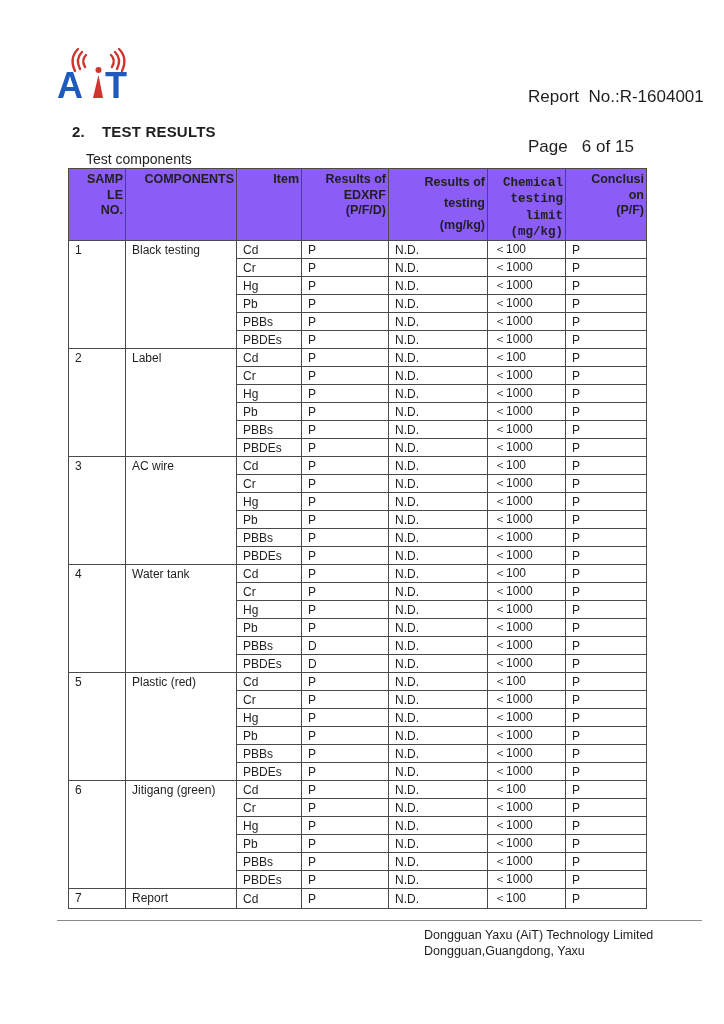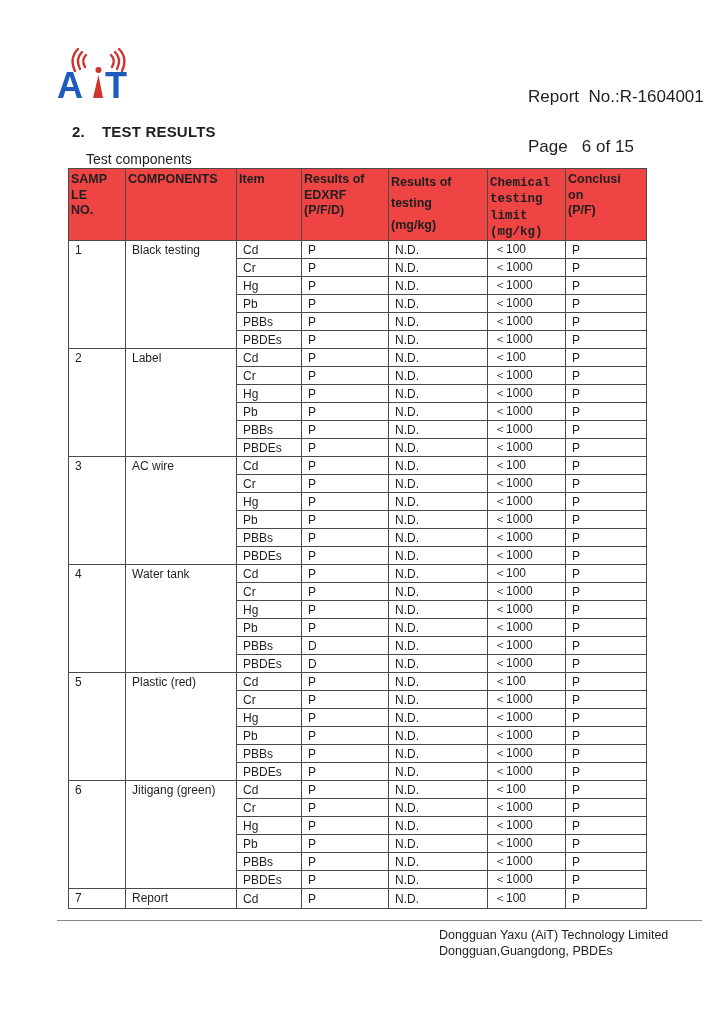--- a/index.html
+++ b/index.html
@@ -20,34 +20,34 @@
   }
   .caption { position:absolute; left:86px; top:151px; font-size:14px; }
   table.results {
     position:absolute; left:68px; top:168px; width:578px;
     border-collapse:collapse; table-layout:fixed; font-size:12px;
   }
   table.results th, table.results td {
     border:1px solid #4a4a4a; padding:0 2px 0 6px; overflow:hidden;
   }
   table.results th {
-    background:#ef4444; font-weight:bold; font-size:12.5px;
-    white-space:pre-line; text-align:left; vertical-align:top;
+    background:#8b5cf6; font-weight:bold; font-size:12.5px;
+    white-space:pre-line; text-align:right; vertical-align:top;
     padding:3px 2px 0 2px; line-height:1.25; height:62px;
   }
   table.results th.spread { line-height:1.7; }
   table.results th.mid { line-height:1.3; padding-top:6px;font-family:Liberation Mono, monospace; }
   table.results td { height:17px; vertical-align:middle; text-align:left; }
   table.results td.span-cell { vertical-align:top; padding-top:2px; }
   .rule {
     position:absolute; left:57px; top:920px; width:645px; height:0;
     border-top:1px solid #8a8a8a;
   }
   .footer-text {
-    position:absolute; left:439px; top:927px;
+    position:absolute; left:424px; top:927px;
     font-size:12.5px; line-height:16px;
   }
 </style>
 </head>
 <body>
 
 <svg class="logo" viewBox="0 0 86 62" aria-hidden="true">
   <g fill="none" stroke-width="2.4" stroke-linecap="round" stroke="#cf342e">
     <path d="M29,25 Q25,18 30,13"></path>
     <path d="M24,27 Q19,17 26,10"></path>
@@ -382,14 +382,14 @@
         <td>N.D.</td>
         <td>＜100</td>
         <td>P</td>
       </tr>
     </tbody>
 </table>
 
 <div class="rule"></div>
 <div class="footer-text">
   <div>Dongguan Yaxu (AiT) Technology Limited</div>
-  <div>Dongguan,Guangdong, PBDEs</div>
+  <div>Dongguan,Guangdong, Yaxu</div>
 </div>
 
 </body></html>

